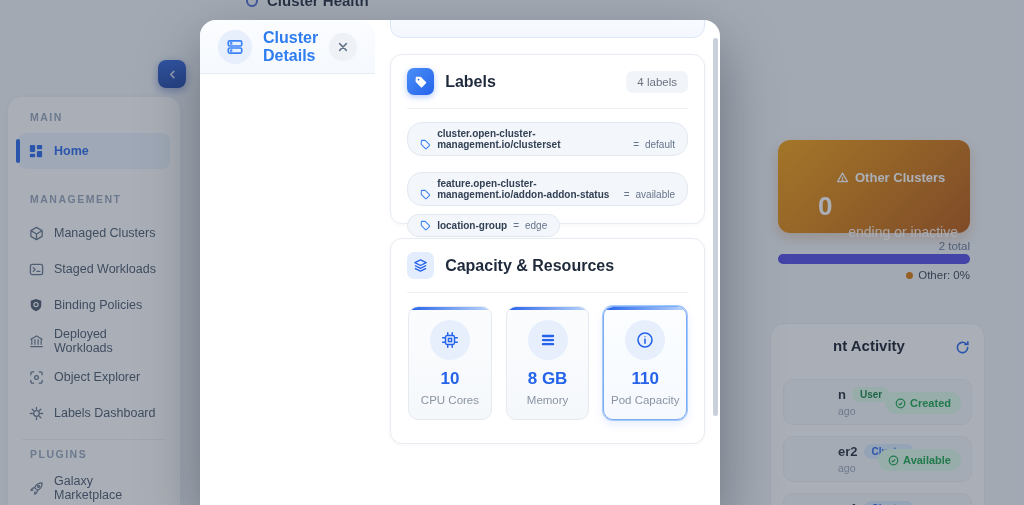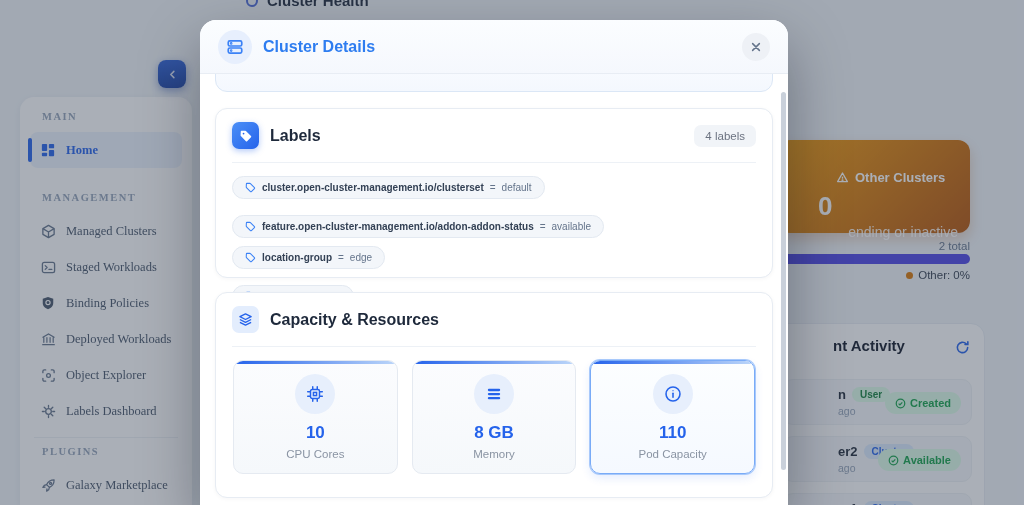--- a/index.html
+++ b/index.html
@@ -33,38 +33,38 @@
   .act-row.r1 { top:55px; } .act-row.r2 { top:112px; } .act-row.r3 { top:169px; }
   .act-name-row { display:flex; align-items:center; gap:6px; }
   .act-name { font-size:13px; font-weight:bold; color:#1f2937; }
   .type-pill { font-size:10px; font-weight:bold; border-radius:999px; padding:2px 8px; }
   .type-user { background:#dcfce7; color:#15803d; }
   .type-cluster { background:#dbeafe; color:#2563eb; }
   .act-time { font-size:10.5px; color:#94a3b8; margin-top:3px; }
   .status-pill { position:absolute; right:10px; top:12px; display:flex; align-items:flex-end; gap:4px; background:#dcfce7; color:#16a34a; font-size:11px; font-weight:bold; border-radius:999px; padding:5px 10px; }
 
   
-  .sidebar { position:absolute; left:20px; top:97px; width:172px; height:408px; background:#ffffff; border-radius:14px 14px 0 0; padding:14px 10px; box-shadow:0 2px 8px rgba(15,23,42,.06);font-family:Liberation Serif, serif; }
+  .sidebar { position:absolute; left:8px; top:97px; width:172px; height:408px; background:#ffffff; border-radius:14px 14px 0 0; padding:14px 10px; box-shadow:0 2px 8px rgba(15,23,42,.06); }
   .s-label { font-size:10.5px; font-weight:bold; letter-spacing:1.5px; color:#94a3b8; margin:0 0 10px 12px; }
   .s-label.mgmt { margin-top:24px; }
   .s-label.plug { margin-top:8px; }
   .s-item { display:flex; align-items:center; gap:10px; height:36px; padding:0 10px; border-radius:8px; font-size:12.5px; color:#475569; cursor:pointer; }
   .s-item .ic { width:16px; height:16px; flex:0 0 16px; color:#64748b; display:flex; align-items:center; justify-content:center; }
   .s-item.active { position:relative; background:#edf3fe; color:#2563eb; font-weight:bold; margin-bottom:14px; }
   .s-item.active .ic { color:#2563eb; }
   .s-item.active::before { content:""; position:absolute; left:-2px; top:6px; bottom:6px; width:3.5px; border-radius:3px; background:#2563eb; }
   .s-div { height:1px; background:#eef1f5; margin:8px 4px; }
 
   .collapse-btn { position:absolute; left:158px; top:60px; width:28px; height:28px; border-radius:8px; background:linear-gradient(180deg,#2f62d8,#1d45a8); box-shadow:0 3px 8px rgba(29,69,168,.45); display:flex; align-items:center; justify-content:center; color:#dbe4f7; cursor:pointer; z-index:2; }
 
   
   .overlay { position:absolute; inset:0; background:rgba(52,64,84,.42); z-index:5; }
 
   
-  .modal { position:absolute; left:200px; top:20px; width:588px; height:485px; background:#fff; border-radius:16px 16px 0 0; z-index:10; box-shadow:0 25px 60px rgba(2,8,20,.35); display:flex; flex-direction:column; }
+  .modal { position:absolute; left:200px; top:20px; width:520px; height:485px; background:#fff; border-radius:16px 16px 0 0; z-index:10; box-shadow:0 25px 60px rgba(2,8,20,.35); display:flex; flex-direction:row; }
   .modal-header { height:54px; flex:0 0 54px; display:flex; align-items:center; gap:11px; padding:0 18px; background:linear-gradient(180deg,#fbfdff,#f5f8fd); border-bottom:1px solid #e8edf4; border-radius:16px 16px 0 0; }
   .modal-icon-wrap { width:34px; height:34px; border-radius:50%; background:#e7effd; display:flex; align-items:center; justify-content:center; color:#3b82f6; }
   .modal-title { font-size:16px; font-weight:bold; color:#2e7df0; flex:1; }
   .close-btn { width:28px; height:28px; border-radius:50%; background:#eef1f6; color:#64748b; display:flex; align-items:center; justify-content:center; cursor:pointer; }
   .modal-body { position:relative; flex:1; padding:0 15px; overflow:hidden; }
 
   .sliver-card { position:absolute; left:15px; right:15px; top:-20px; height:38px; border:1px solid #dbe7f6; border-radius:12px; background:linear-gradient(180deg,#fafcff,#f4f8fe); }
 
   .card { position:absolute; left:15px; right:15px; background:#fff; border:1px solid #e7ecf3; border-radius:12px; box-shadow:0 1px 4px rgba(15,23,42,.04); }
   .card.labels { top:34px; height:170px; }
@@ -72,21 +72,21 @@
   .card-head { display:flex; align-items:center; gap:11px; padding:13px 16px; }
   .card-head-icon { width:27px; height:27px; border-radius:7px; display:flex; align-items:center; justify-content:center; }
   .icon-blue-fill { background:linear-gradient(135deg,#4b8ff7,#2563eb); color:#fff; box-shadow:0 2px 6px rgba(37,99,235,.35); }
   .icon-blue-soft { background:#e3edfd; color:#2563eb; }
   .card-title { font-size:16px; font-weight:bold; color:#1e293b; flex:1; }
   .count-badge { background:#f1f4f8; color:#6b7280; font-size:11.5px; border-radius:7px; padding:5px 11px; }
   .card-div { height:1px; background:#edf1f6; margin:0 16px; }
 
   .chips { padding:13px 16px; display:flex; flex-wrap:wrap; gap:8px; }
   .chips .break { flex-basis:100%; height:0; }
-  .chip { display:inline-flex; align-items:flex-start; gap:6px; background:#f3f6fa; border:1px solid #e3e9f1; border-radius:15px; padding:5px 12px; cursor:default; }
+  .chip { display:inline-flex; align-items:flex-end; gap:6px; background:#f3f6fa; border:1px solid #e3e9f1; border-radius:15px; padding:5px 12px; cursor:default; }
   .chip .key { font-size:10px; font-weight:bold; color:#334155; }
   .chip .eq, .chip .val { font-size:10px; color:#64748b; }
   .chip .ic { color:#3b82f6; display:flex; }
 
   .stats { display:flex; gap:14px; padding:13px 17px; }
   .stat { position:relative; flex:1; height:114px; border:1px solid #e5eaf1; border-radius:10px; background:linear-gradient(180deg,#fbfcfe,#f5f8fb); display:flex; flex-direction:column; align-items:center; justify-content:center; overflow:hidden; cursor:pointer; }
   .stat::before { content:""; position:absolute; top:0; left:0; right:0; height:3px; background:linear-gradient(90deg,#2563eb,#bcd6f9); }
   .stat.selected { border-color:#79abf7; box-shadow:0 0 0 1px #a8c9fb, 0 4px 10px rgba(37,99,235,.12); background:linear-gradient(180deg,#fcfeff,#f5f9ff); }
   .stat-icon { width:40px; height:40px; border-radius:50%; background:#e7effc; color:#2563eb; display:flex; align-items:center; justify-content:center; }
   .stat-value { font-size:17px; font-weight:bold; color:#2563eb; margin-top:9px; }

